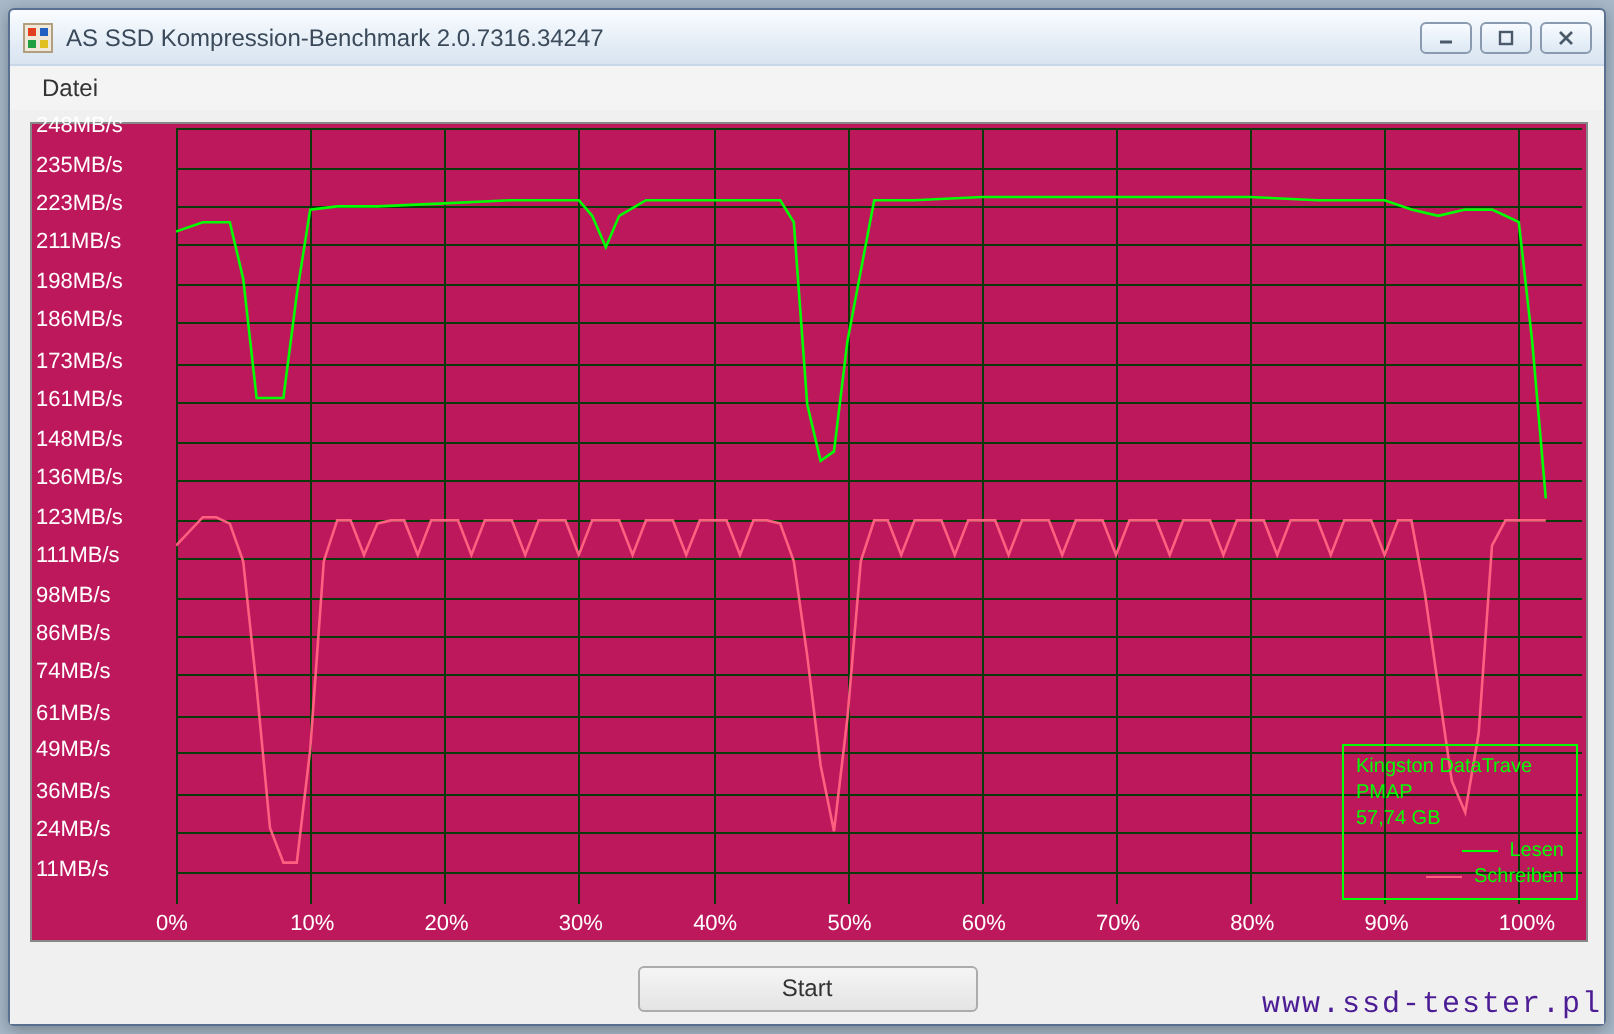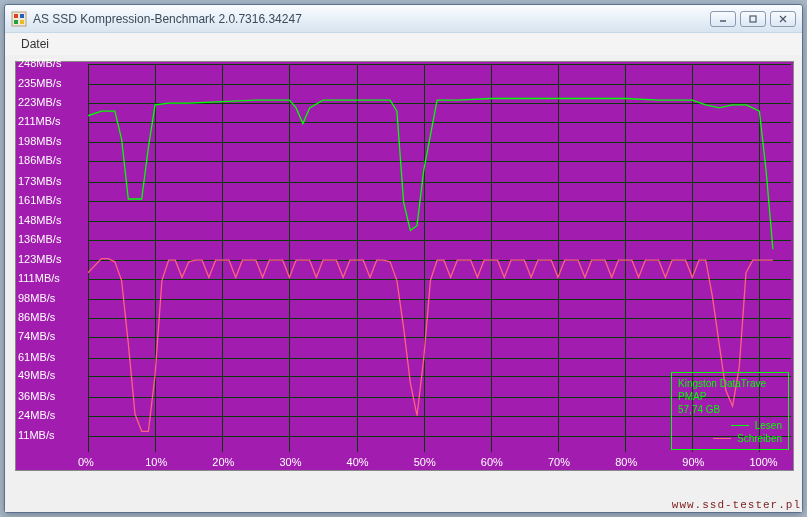--- a/index.html
+++ b/index.html
@@ -5,30 +5,30 @@
 *{box-sizing:border-box;margin:0;padding:0;font-family:"Segoe UI",Tahoma,sans-serif}
 body{background:#a8b8c8;width:807px;height:517px;overflow:hidden;position:relative}
 .window{position:absolute;left:4px;top:4px;width:799px;height:509px;background:#f0f0f0;border:1px solid #5a7090;border-radius:3px;box-shadow:0 2px 8px rgba(0,0,0,0.3)}
 .titlebar{height:28px;background:linear-gradient(to bottom,#fafcff 0%,#e8f0f8 50%,#d8e4f0 100%);border-bottom:1px solid #c8d8e8;display:flex;align-items:center;padding:0 6px;border-radius:3px 3px 0 0}
 .app-icon{width:16px;height:16px;margin-right:6px;display:inline-flex;align-items:center;justify-content:center}
 .title-text{font-size:12px;color:#3a4a5a;flex:1}
 .win-btns{display:flex;gap:4px}
 .win-btn{width:26px;height:16px;border:1px solid #8a9ab0;border-radius:3px;background:linear-gradient(to bottom,#f8fbff,#dce8f4);display:flex;align-items:center;justify-content:center;font-size:9px;color:#4a5a6a;cursor:pointer}
 .menubar{height:22px;background:#f4f4f4;display:flex;align-items:center;padding:0 8px}
 .menu-item{font-size:12px;color:#333;padding:2px 8px;cursor:pointer}
-.chart-area{position:absolute;left:10px;top:56px;width:779px;height:410px;background:#a21caf;border:1px solid #888}
+.chart-area{position:absolute;left:10px;top:56px;width:779px;height:410px;background:#be185d;border:1px solid #888}
 .y-label{position:absolute;left:2px;font-size:11px;color:#fff;font-family:Arial}
 .x-label{position:absolute;bottom:2px;font-size:11px;color:#fff;font-family:Arial}
 .grid-line-h{position:absolute;left:72px;right:2px;height:1px;background:#0a3a0a}
 .grid-line-v{position:absolute;top:2px;bottom:18px;width:1px;background:#0a3a0a}
 svg.plot{position:absolute;left:72px;top:2px;width:705px;height:390px}
 .legend{position:absolute;right:4px;bottom:20px;width:118px;border:1px solid #00ff00;padding:4px 6px;font-size:10px;color:#00ff00;line-height:1.3;font-family:Arial}
 .legend-row{display:flex;align-items:center;justify-content:flex-end;gap:6px}
 .legend-line{width:18px;height:1px}
-.watermark{position:absolute;right:6px;bottom:6px;font-size:11px;color:#7f1d1d;font-family:"Courier New",monospace;letter-spacing:1px;z-index:10}
+.watermark{position:absolute;right:6px;bottom:6px;font-size:15px;color:#4c1d95;font-family:"Courier New",monospace;letter-spacing:1px;z-index:10}
 .btn-bar{position:absolute;left:0;right:0;bottom:0;height:36px;background:#f0f0f0;display:flex;align-items:center;justify-content:center;gap:6px}
 .btn{width:170px;height:23px;border:1px solid #acacac;border-radius:3px;background:linear-gradient(to bottom,#f5f5f5,#e4e4e4);font-size:12px;color:#333;cursor:pointer}
 .btn:disabled{color:#aaa;background:#f0f0f0;cursor:default}
 </style>
 </head>
 <body>
 
 <div class="window">
   <div class="titlebar">
     <span class="app-icon">
@@ -148,15 +148,16 @@
           <span>Lesen</span>
         </div>
       <div class="legend-row">
           <span class="legend-line" style="background:#ff6080"></span>
           <span>Schreiben</span>
         </div>
     </div>
   </div>
 
   <div class="btn-bar">
+    <button class="btn">Start</button>
   </div>
 </div>
 <div class="watermark">www.ssd-tester.pl</div>
 
 </body></html>

